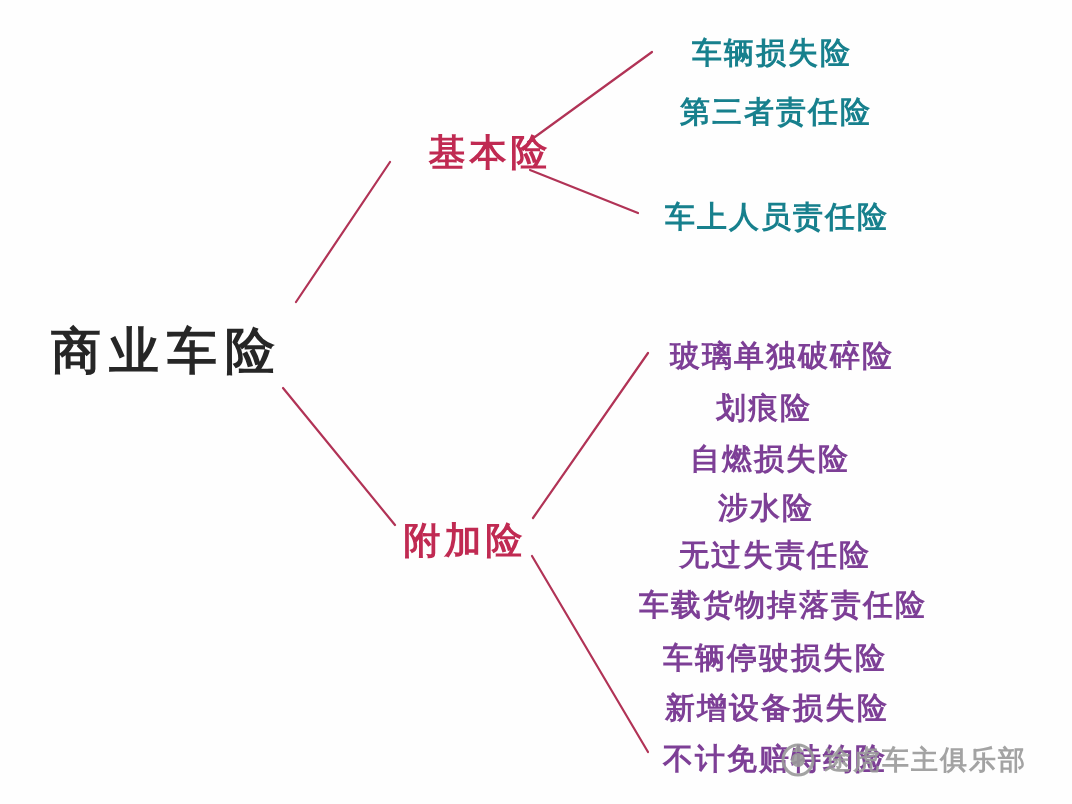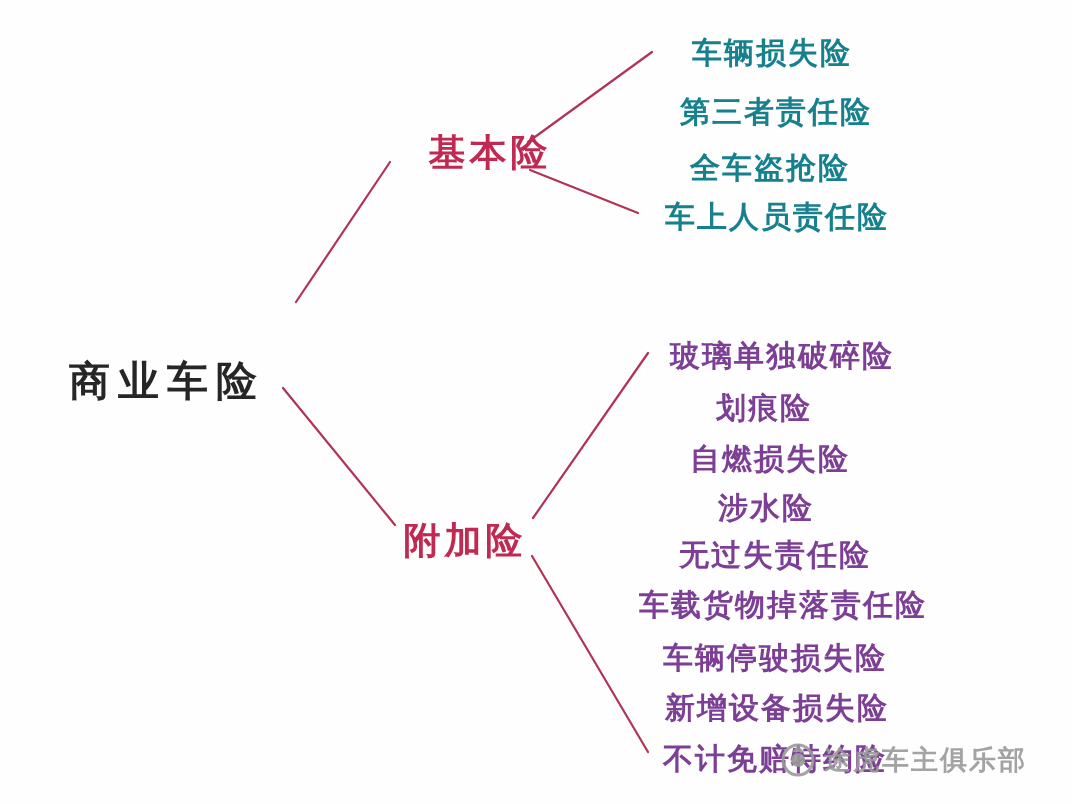--- a/index.html
+++ b/index.html
@@ -30,24 +30,23 @@
   }
   .node {
     position: absolute;
     transform: translateX(-50%);
     white-space: nowrap;
     font-weight: bold;
     letter-spacing: 2px;
     text-align: center;
   }
   .root-node {
-    font-size: 41px;
+    font-size: 50px;
     color: var(--color-root-text, #262626);
     letter-spacing: 8px;
-    margin-top: 36px;
   }
   .branch-node {
     font-size: 37px;
     color: var(--color-branch-text, #c02a52);
     letter-spacing: 4px;
   }
   .leaf {
     font-size: 30px;
     letter-spacing: 2px;
   }
@@ -96,21 +95,20 @@
   <div class="node root-node" style="left:167px; top:318px;">商业车险</div>
 
   <div class="node branch-node" style="left:461px; top:128px;margin-left:29px;">基本险</div>
 
   <div class="node branch-node" style="left:465px; top:516px;">附加险</div>
 
   <div class="node leaf basic-leaf" style="left:772px; top:33px;">车辆损失险</div>
 
   <div class="node leaf basic-leaf" style="left:776px; top:92px;">第三者责任险</div>
 
-  <div class="node leaf basic-leaf" style="left:770px; top:148px;">全车盗抢险</div>
 
   <div class="node leaf basic-leaf" style="left:777px; top:197px;">车上人员责任险</div>
 
   <div class="node leaf addon-leaf" style="left:782px; top:336px;">玻璃单独破碎险</div>
 
   <div class="node leaf addon-leaf" style="left:764px; top:388px;">划痕险</div>
 
   <div class="node leaf addon-leaf" style="left:770px; top:439px;">自燃损失险</div>
 
   <div class="node leaf addon-leaf" style="left:775px; top:535px;">无过失责任险</div>

